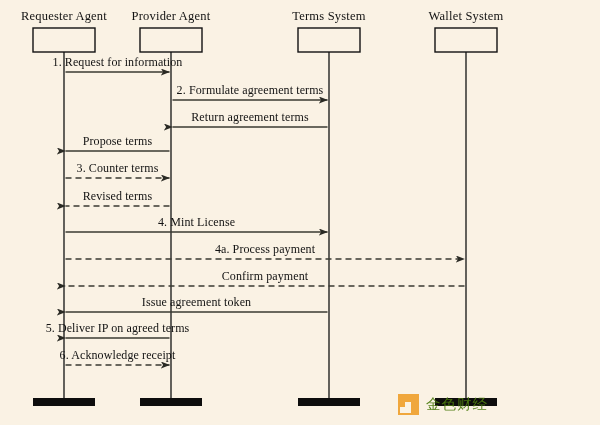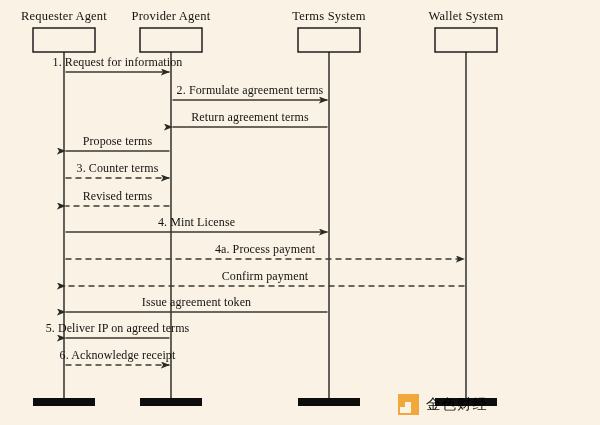--- a/index.html
+++ b/index.html
@@ -92,21 +92,21 @@
   }
   #wm-mark .sq-dot {
     position: absolute;
     left: 2px; top: 8px;
     width: 5px; height: 5px;
     background: #f0a12e;
   }
   #wm-text {
     font-family: "DejaVu Sans", sans-serif;
     font-size: 14.5px;
-    color: #000000;
+    color: #4d7c0f;
     letter-spacing: 1px;
     white-space: nowrap;
   }
 </style>
 </head>
 <body>
 
 <div id="diagram-root">
   <svg id="seq-svg" viewBox="0 0 600 425">
     <defs>

